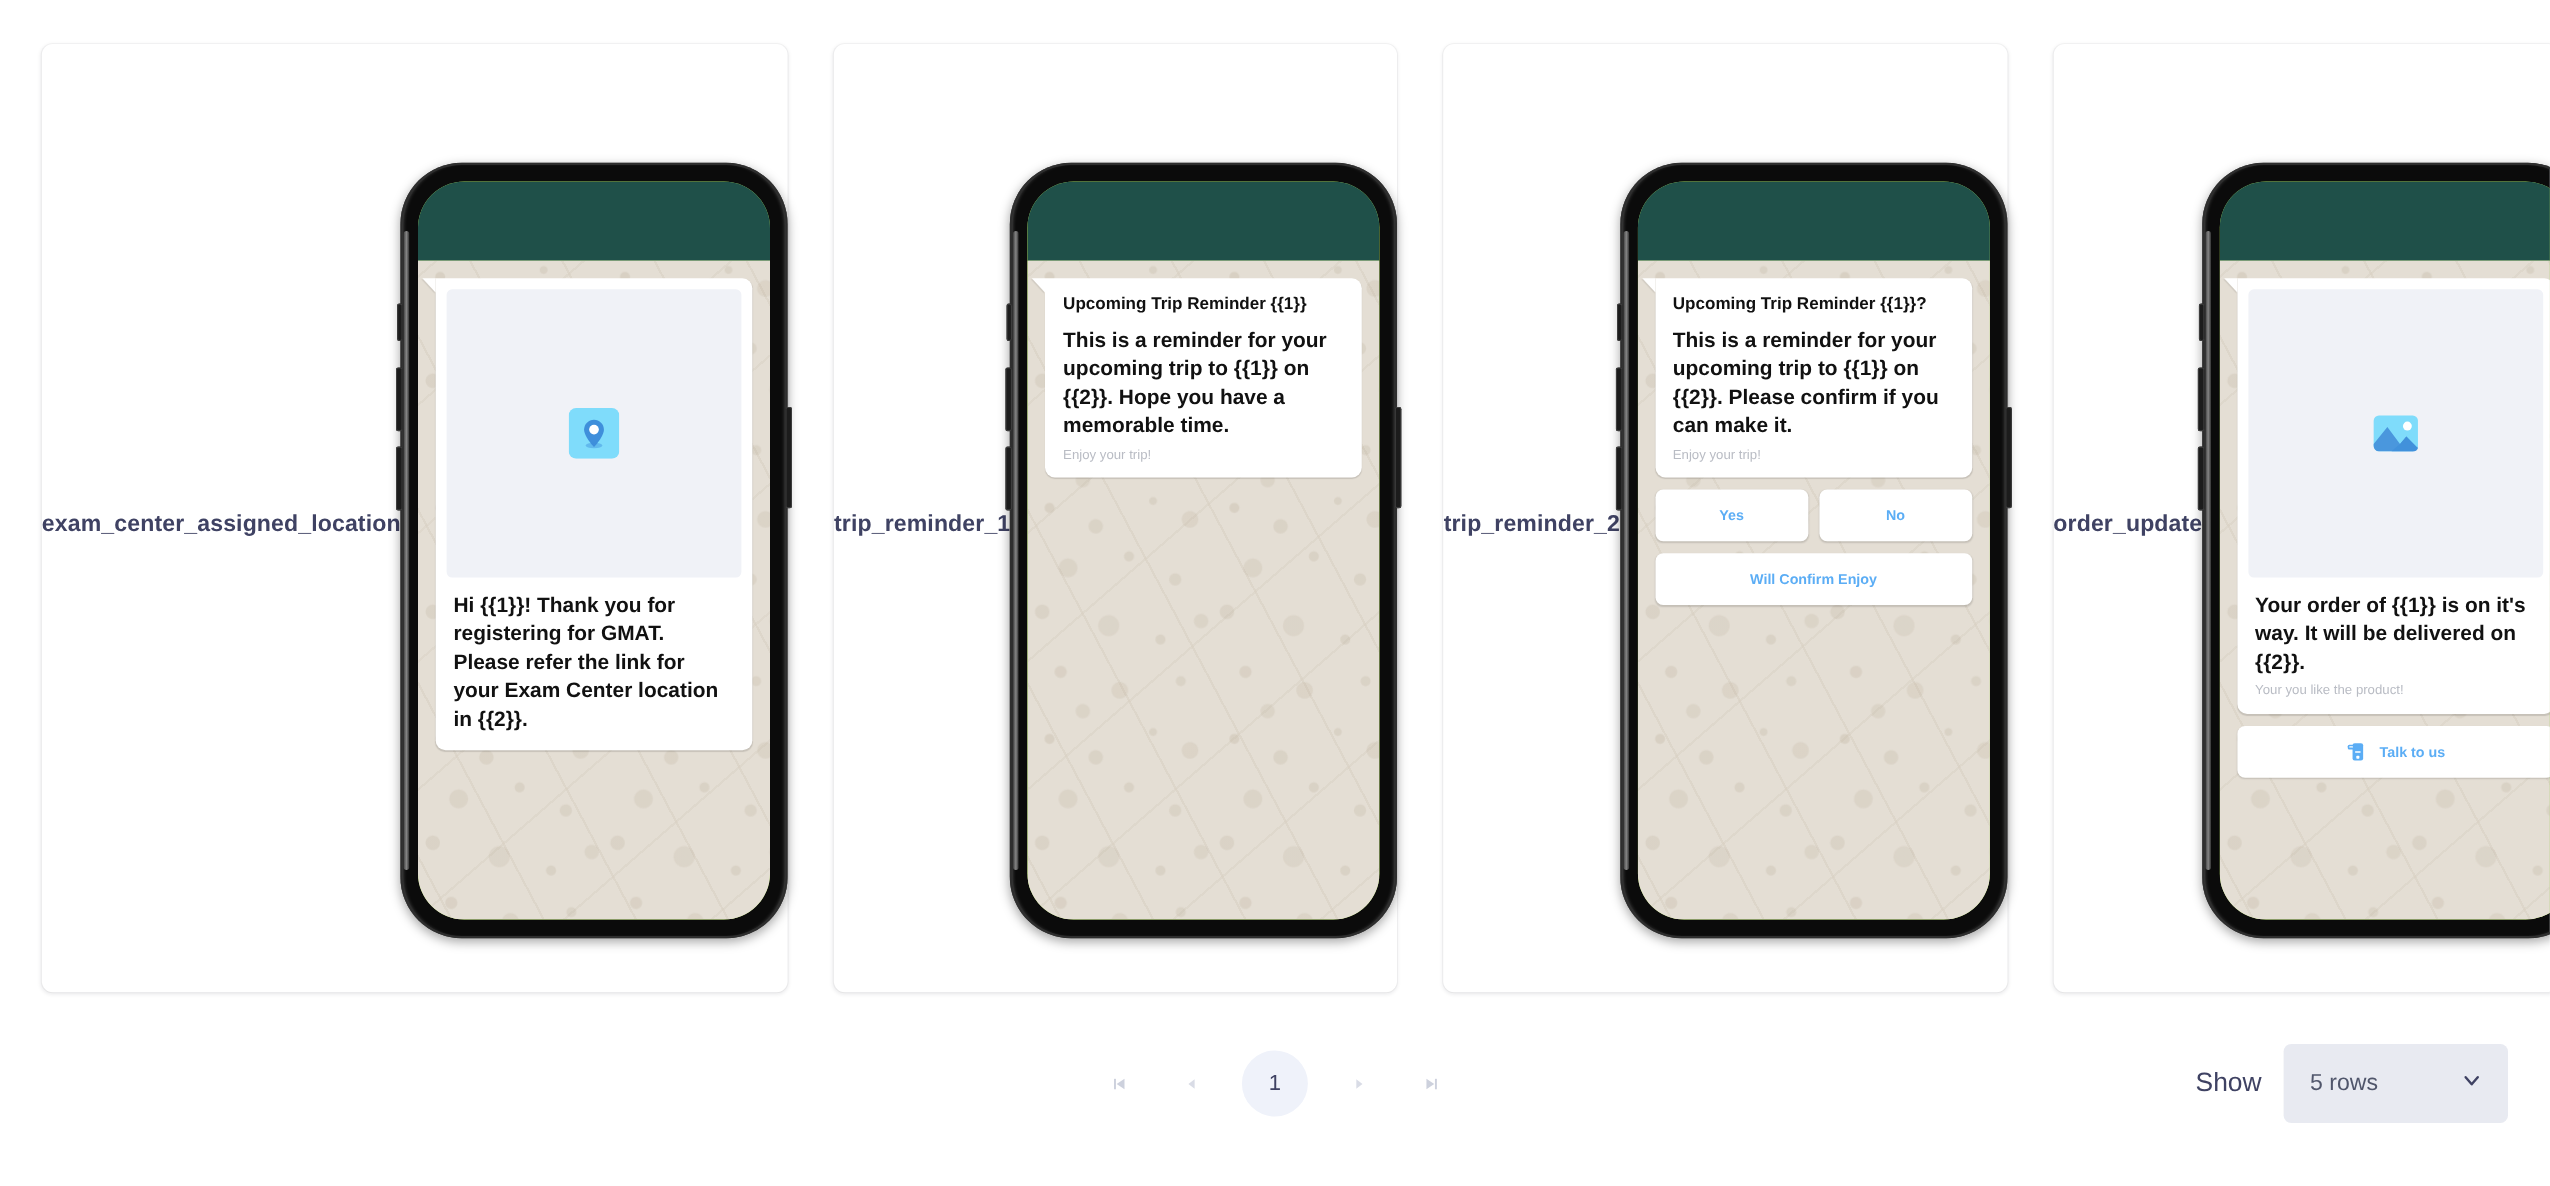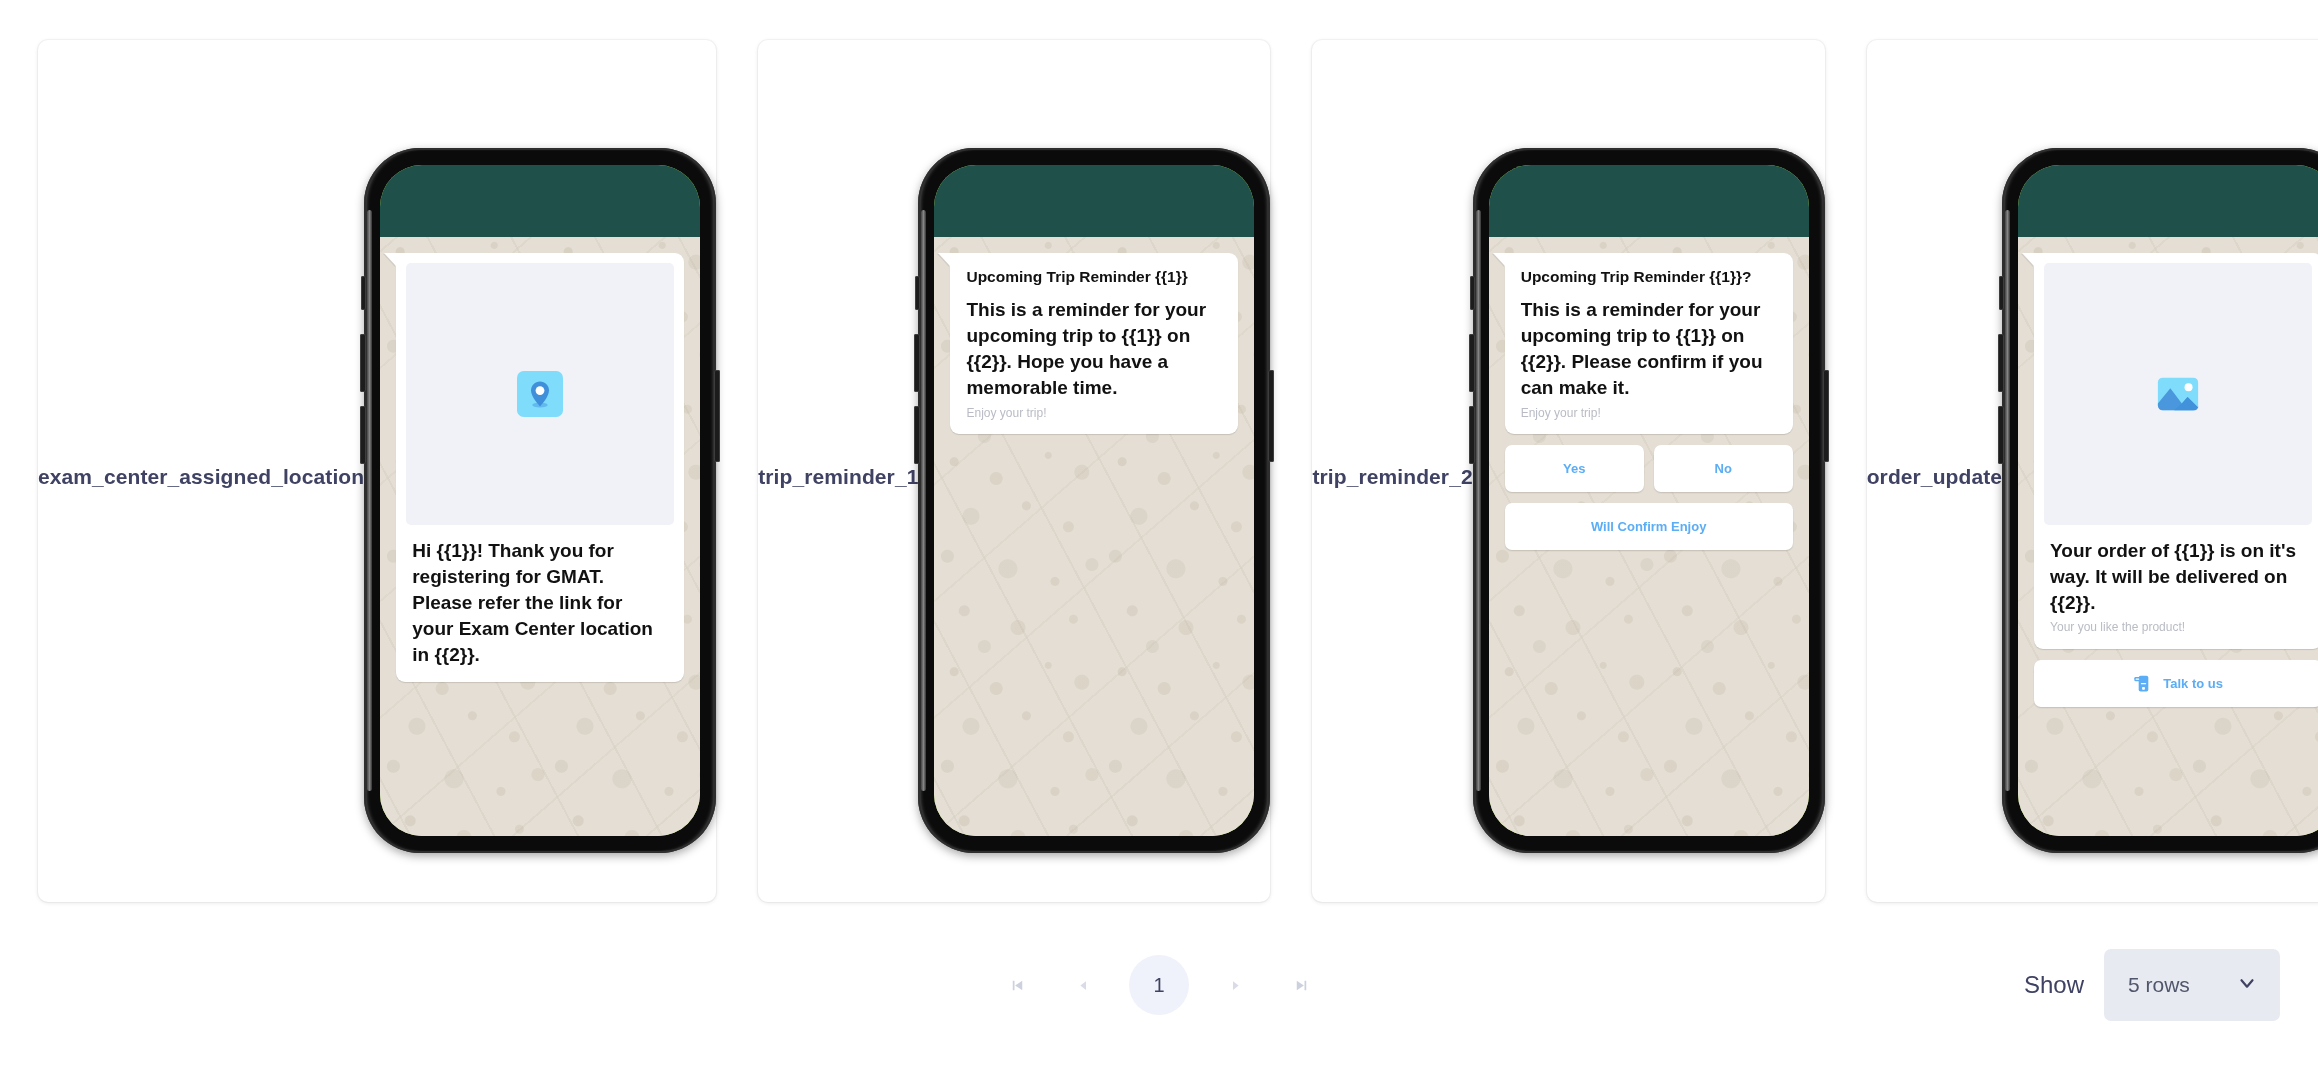--- a/index.html
+++ b/index.html
@@ -264,21 +264,21 @@
     margin-left: auto;
     display: flex;
     align-items: center;
     gap: 20px;
   }
   .show-label {
     font-size: 24px;
     color: #3f4263;
   }
   .rows-select {
-    width: 176px;
+    width: 204px;
     height: 72px;
     background: #e8eaf1;
     border-radius: 7px;
     display: flex;
     align-items: center;
     justify-content: space-between;
     padding: 0 22px 0 24px;
     font-size: 21px;
     color: #50566b;
   }

